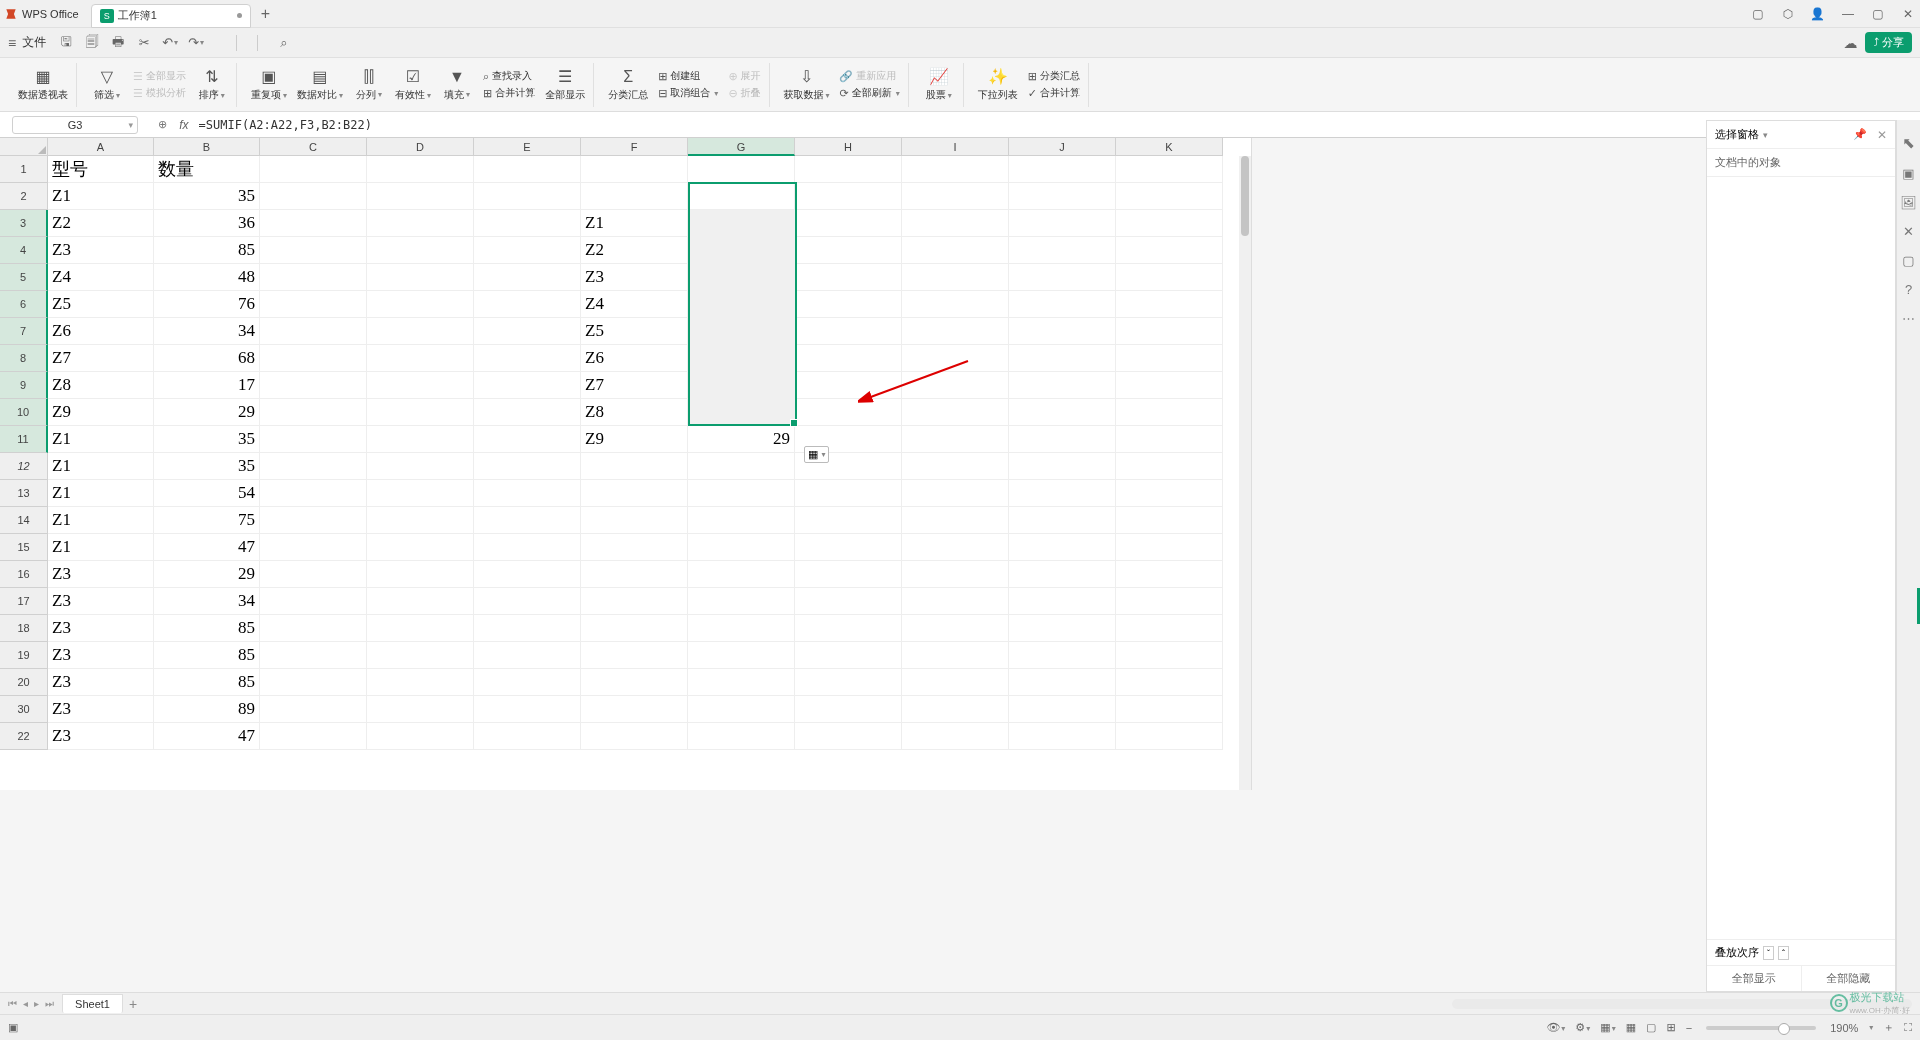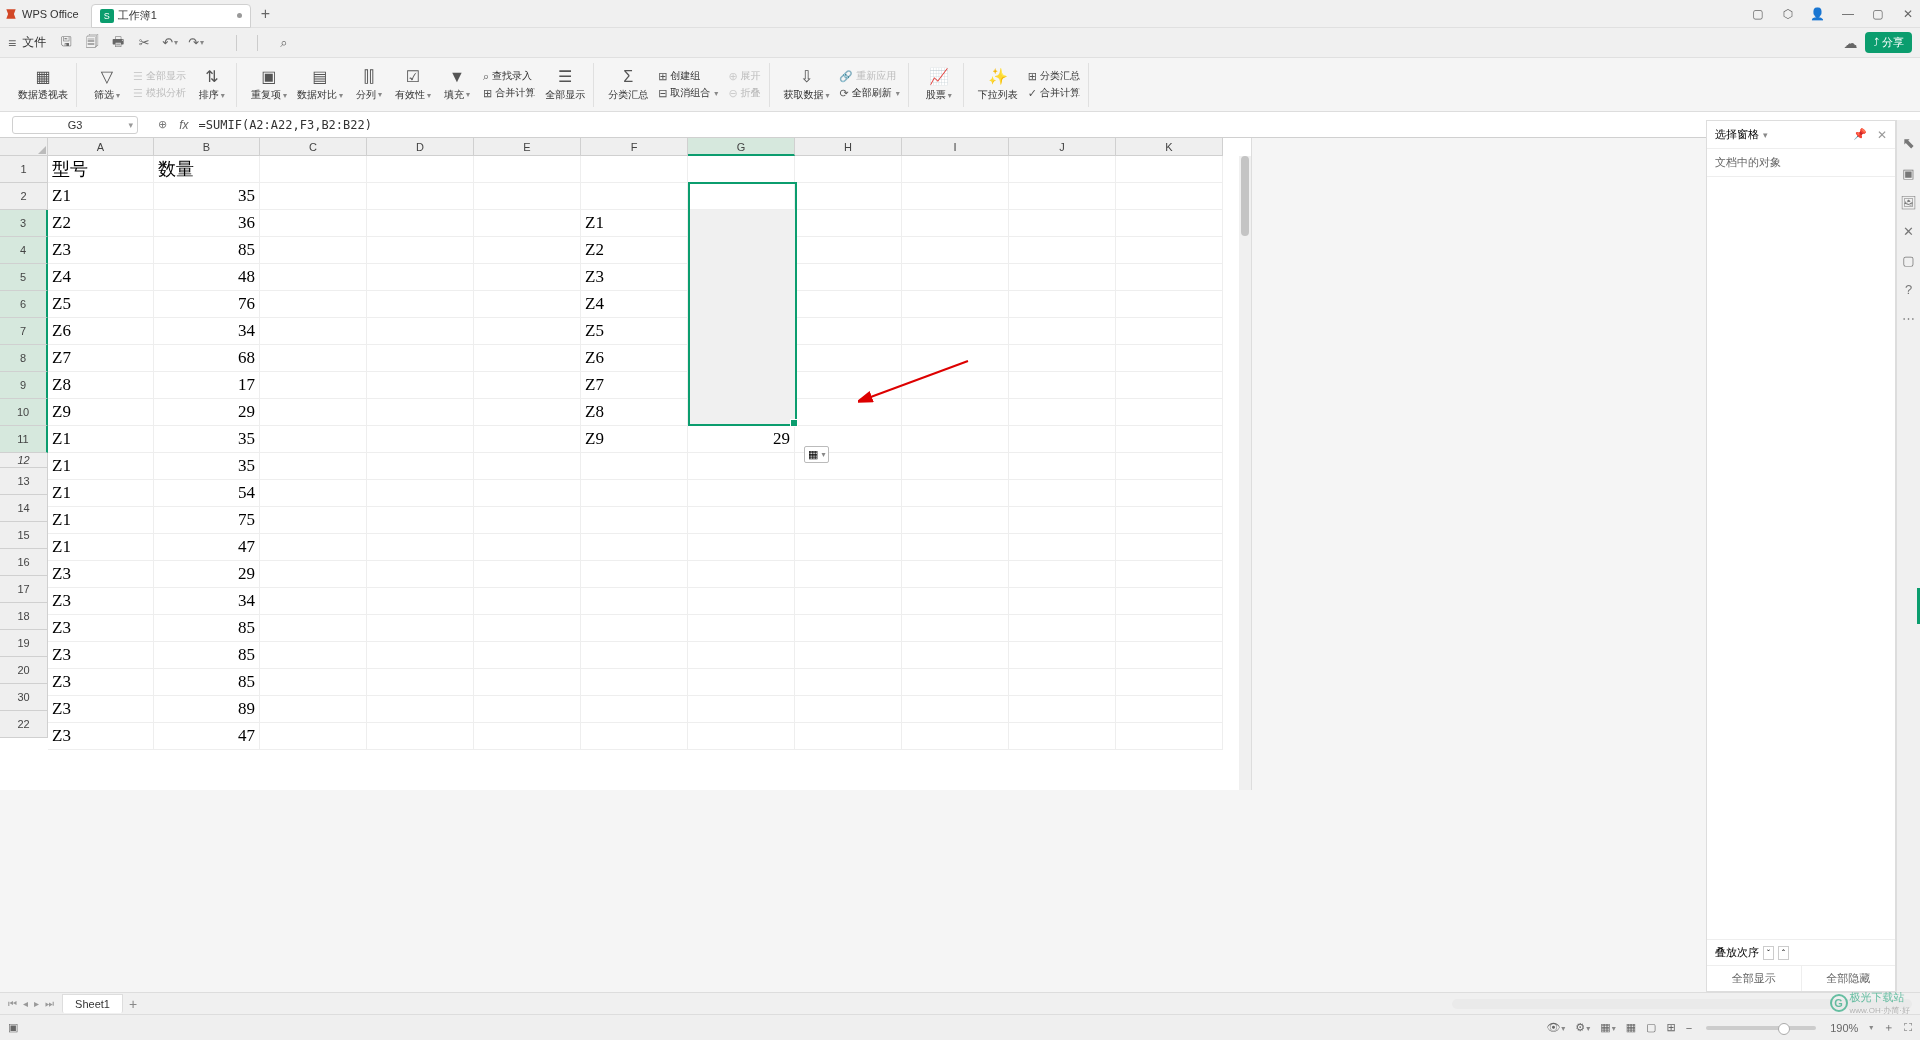--- a/index.html
+++ b/index.html
@@ -355,21 +355,21 @@
       <div class="row-h" style="height: 27px;">2</div>
       <div class="row-h active" style="height: 27px;">3</div>
       <div class="row-h active" style="height: 27px;">4</div>
       <div class="row-h active" style="height: 27px;">5</div>
       <div class="row-h active" style="height: 27px;">6</div>
       <div class="row-h active" style="height: 27px;">7</div>
       <div class="row-h active" style="height: 27px;">8</div>
       <div class="row-h active" style="height: 27px;">9</div>
       <div class="row-h active" style="height: 27px;">10</div>
       <div class="row-h active" style="height: 27px;">11</div>
-      <div class="row-h" style="height: 15px; font-style: italic;">12</div>
+      <div class="row-h" style="height: 27px; font-style: italic;">12</div>
       <div class="row-h" style="height: 27px;">13</div>
       <div class="row-h" style="height: 27px;">14</div>
       <div class="row-h" style="height: 27px;">15</div>
       <div class="row-h" style="height: 27px;">16</div>
       <div class="row-h" style="height: 27px;">17</div>
       <div class="row-h" style="height: 27px;">18</div>
       <div class="row-h" style="height: 27px;">19</div>
       <div class="row-h" style="height: 27px;">20</div>
       <div class="row-h" style="height: 27px;">30</div>
       <div class="row-h" style="height: 27px;">22</div>

